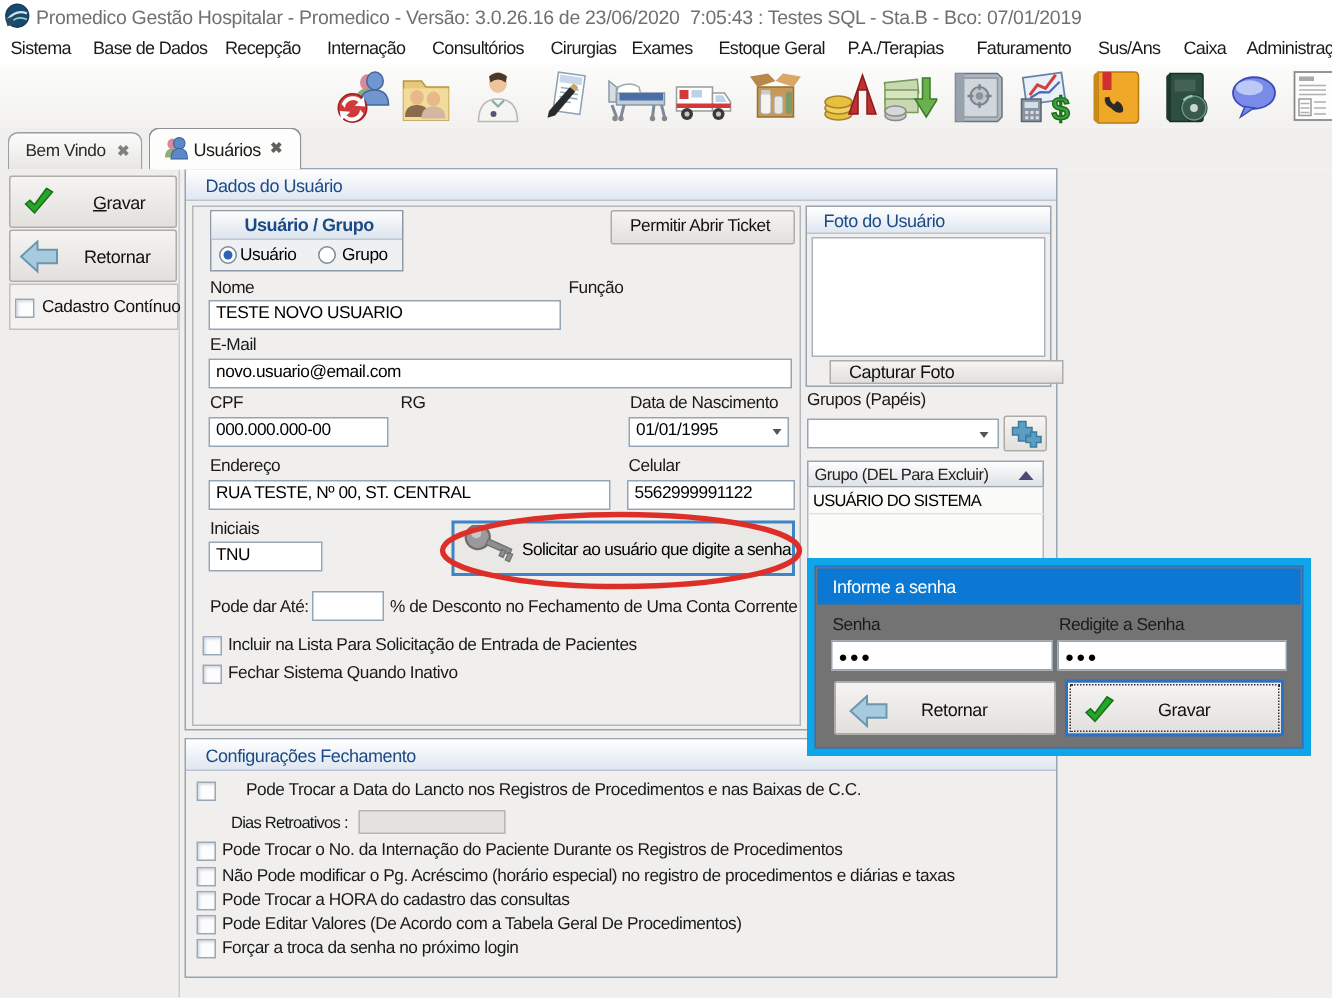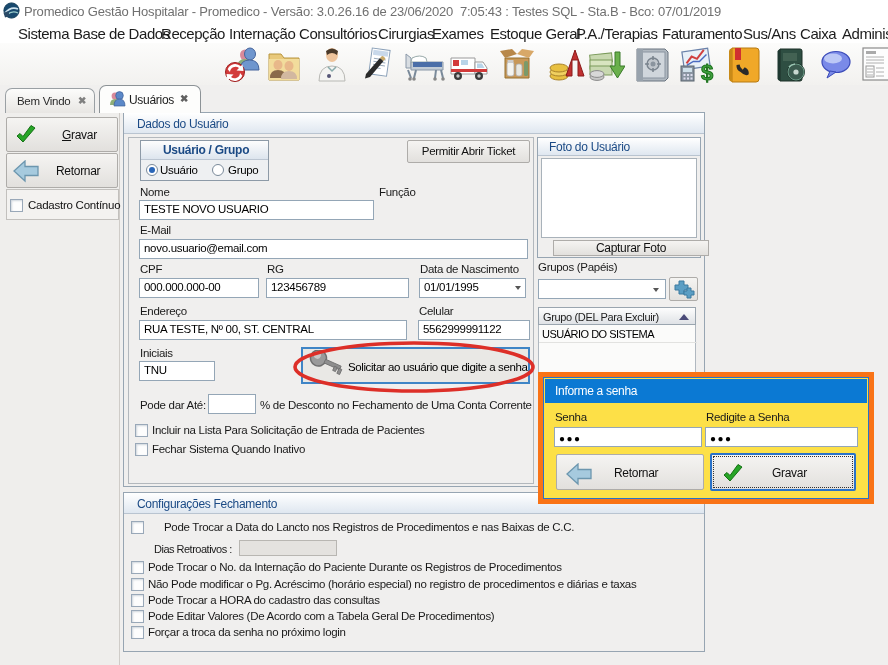--- a/index.html
+++ b/index.html
@@ -1,39 +1,39 @@
 <!DOCTYPE html>
 <html><head>
 <meta charset="utf-8">
 <style>
 * { margin:0; padding:0; box-sizing:border-box; }
 html,body { width:888px; height:665px; overflow:hidden; }
 body { font-family:"Liberation Sans", sans-serif; position:relative; background:#fff; }
 .abs { position:absolute; }
 .lbl { position:absolute; font-size:11.5px; letter-spacing:-0.3px; color:#1a1a1a; white-space:nowrap; }
 .inp { position:absolute; background:#fff; border:1px solid #94a6b6; font-size:11.5px; letter-spacing:-0.3px; color:#000; padding:2px 3px 0 4px; white-space:nowrap; overflow:hidden; }
-.btn { position:absolute; background:linear-gradient(#f5f4f2,#e2e0dd); border:1px solid #aeaca9; border-radius:2px; font-size:11.5px; letter-spacing:-0.3px; color:#111; text-align:center; }
+.btn { position:absolute; background:linear-gradient(#f5f4f2,#e2e0dd); border:1px solid #aeaca9; border-radius:2px; font-size:11.5px; letter-spacing:-0.3px; color:#111; text-align:left;padding-left:12px; }
 .cb { position:absolute; width:13px; height:13px; background:#fdfdfd; border:1px solid #99a8b8; box-shadow:inset 1px 1px 2px rgba(120,140,160,.35); }
 .gbh-txt { position:absolute; font-size:12px; letter-spacing:-0.3px; color:#1b4a85; white-space:nowrap; }
 </style>
 </head>
 <body>
 
 <div class="abs" style="left:0;top:0;width:888px;height:21px;background:#fff;">
   <svg class="abs" style="left:3px;top:2px;" width="17" height="17" viewBox="0 0 17 17">
     <circle cx="8.5" cy="8.5" r="7.6" fill="#18496e"></circle>
     <circle cx="8.5" cy="8.5" r="7.6" fill="none" stroke="#123c58" stroke-width="1"></circle>
     <path d="M2 11 Q8 4 15 7" stroke="#cfe3ee" stroke-width="1.6" fill="none"></path>
     <path d="M4 13 Q9 8 15 11" stroke="#9cc" stroke-width="1.2" fill="none"></path>
     <rect x="1" y="10" width="5" height="5" fill="#2a4a66" transform="rotate(-18 3 12)"></rect>
   </svg>
   <span class="abs" style="left:24px;top:4px;font-size:13px;color:#707070;letter-spacing:-0.2px;white-space:nowrap;">Promedico Gestão Hospitalar - Promedico - Versão: 3.0.26.16 de 23/06/2020&nbsp; 7:05:43 : Testes SQL - Sta.B - Bco: 07/01/2019</span>
 </div>
 
-<div class="abs" style="left:11px;top:21px;width:876px;height:22px;background:#fff;font-size:15px;letter-spacing:-0.45px;color:#1c1c1c;">
+<div class="abs" style="left:0;top:21px;width:876px;height:22px;background:#fff;font-size:12px;letter-spacing:-0.45px;color:#1c1c1c;">
   <span class="abs" style="left:7px;top:4px;">Sistema</span>
   <span class="abs" style="left:62px;top:4px;">Base de Dados</span>
   <span class="abs" style="left:150px;top:4px;">Recepção</span>
   <span class="abs" style="left:218px;top:4px;">Internação</span>
   <span class="abs" style="left:288px;top:4px;">Consultórios</span>
   <span class="abs" style="left:367px;top:4px;">Cirurgias</span>
   <span class="abs" style="left:421px;top:4px;">Exames</span>
   <span class="abs" style="left:479px;top:4px;">Estoque Geral</span>
   <span class="abs" style="left:565px;top:4px;">P.A./Terapias</span>
   <span class="abs" style="left:651px;top:4px;">Faturamento</span>
@@ -248,21 +248,20 @@
   <span class="lbl" style="left:16px;top:73px;">Nome</span>
   <div class="inp" style="left:15px;top:87px;width:235px;height:20px;">TESTE NOVO USUARIO</div>
   <span class="lbl" style="left:255px;top:73px;">Função</span>
 
   <span class="lbl" style="left:16px;top:111px;">E-Mail</span>
   <div class="inp" style="left:15px;top:126px;width:389px;height:20px;">novo.usuario@email.com</div>
 
   <span class="lbl" style="left:16px;top:150px;">CPF</span>
   <div class="inp" style="left:15px;top:165px;width:120px;height:20px;">000.000.000-00</div>
   <span class="lbl" style="left:143px;top:150px;">RG</span>
-  <div class="inp" style="left:142px;top:165px;width:143px;height:20px;">123456789</div>
   <span class="lbl" style="left:296px;top:150px;">Data de Nascimento</span>
   <div class="inp" style="left:295px;top:165px;width:107px;height:20px;">01/01/1995<span class="abs" style="right:4px;top:7px;width:0;height:0;border-left:3.5px solid transparent;border-right:3.5px solid transparent;border-top:4px solid #555;"></span></div>
 
   <span class="lbl" style="left:16px;top:192px;">Endereço</span>
   <div class="inp" style="left:15px;top:207px;width:268px;height:20px;">RUA TESTE, Nº 00, ST. CENTRAL</div>
   <span class="lbl" style="left:295px;top:192px;">Celular</span>
   <div class="inp" style="left:294px;top:207px;width:112px;height:20px;">5562999991122</div>
 
   <span class="lbl" style="left:16px;top:234px;">Iniciais</span>
   <div class="inp" style="left:15px;top:248px;width:76px;height:20px;">TNU</div>
@@ -338,21 +337,21 @@
   <span class="lbl" style="left:24px;top:133px;">Forçar a troca da senha no próximo login</span>
 </div>
 </div>
 
 <div id="overlay">
 
   <svg class="abs" style="left:290px;top:338px;z-index:20;pointer-events:none;" width="250" height="60" viewBox="0 0 250 60">
     <ellipse cx="124" cy="29" rx="119" ry="24" fill="none" stroke="#dd2f28" stroke-width="3.6"></ellipse>
   </svg>
 
-  <div class="abs" style="left:538px;top:372px;width:336px;height:132px;border:5px solid #f97316;background:#fde047;z-index:10;">
+  <div class="abs" style="left:538px;top:372px;width:336px;height:132px;border:5px solid #0ea5e9;background:#737373;z-index:10;">
     <div class="abs" style="left:0;top:0;width:326px;height:122px;border:1px solid #2a72c8;">
       <div class="abs" style="left:1px;top:1px;width:322px;height:24px;background:#0b79d3;">
         <span class="abs" style="left:10px;top:5px;font-size:12px;letter-spacing:-0.3px;color:#fff;">Informe a senha</span>
       </div>
       <span class="lbl" style="left:11px;top:33px;">Senha</span>
       <div class="inp" style="left:10px;top:49px;width:148px;height:20px;font-size:10px;letter-spacing:1.5px;padding-top:5px;font-weight:bold;">●●●</div>
       <span class="lbl" style="left:162px;top:33px;">Redigite a Senha</span>
       <div class="inp" style="left:161px;top:49px;width:153px;height:20px;font-size:10px;letter-spacing:1.5px;padding-top:5px;font-weight:bold;">●●●</div>
       <div class="btn" style="left:12px;top:76px;width:148px;height:36px;">
         <svg class="abs" style="left:9px;top:8px;" width="26" height="23" viewBox="0 0 26 23">

